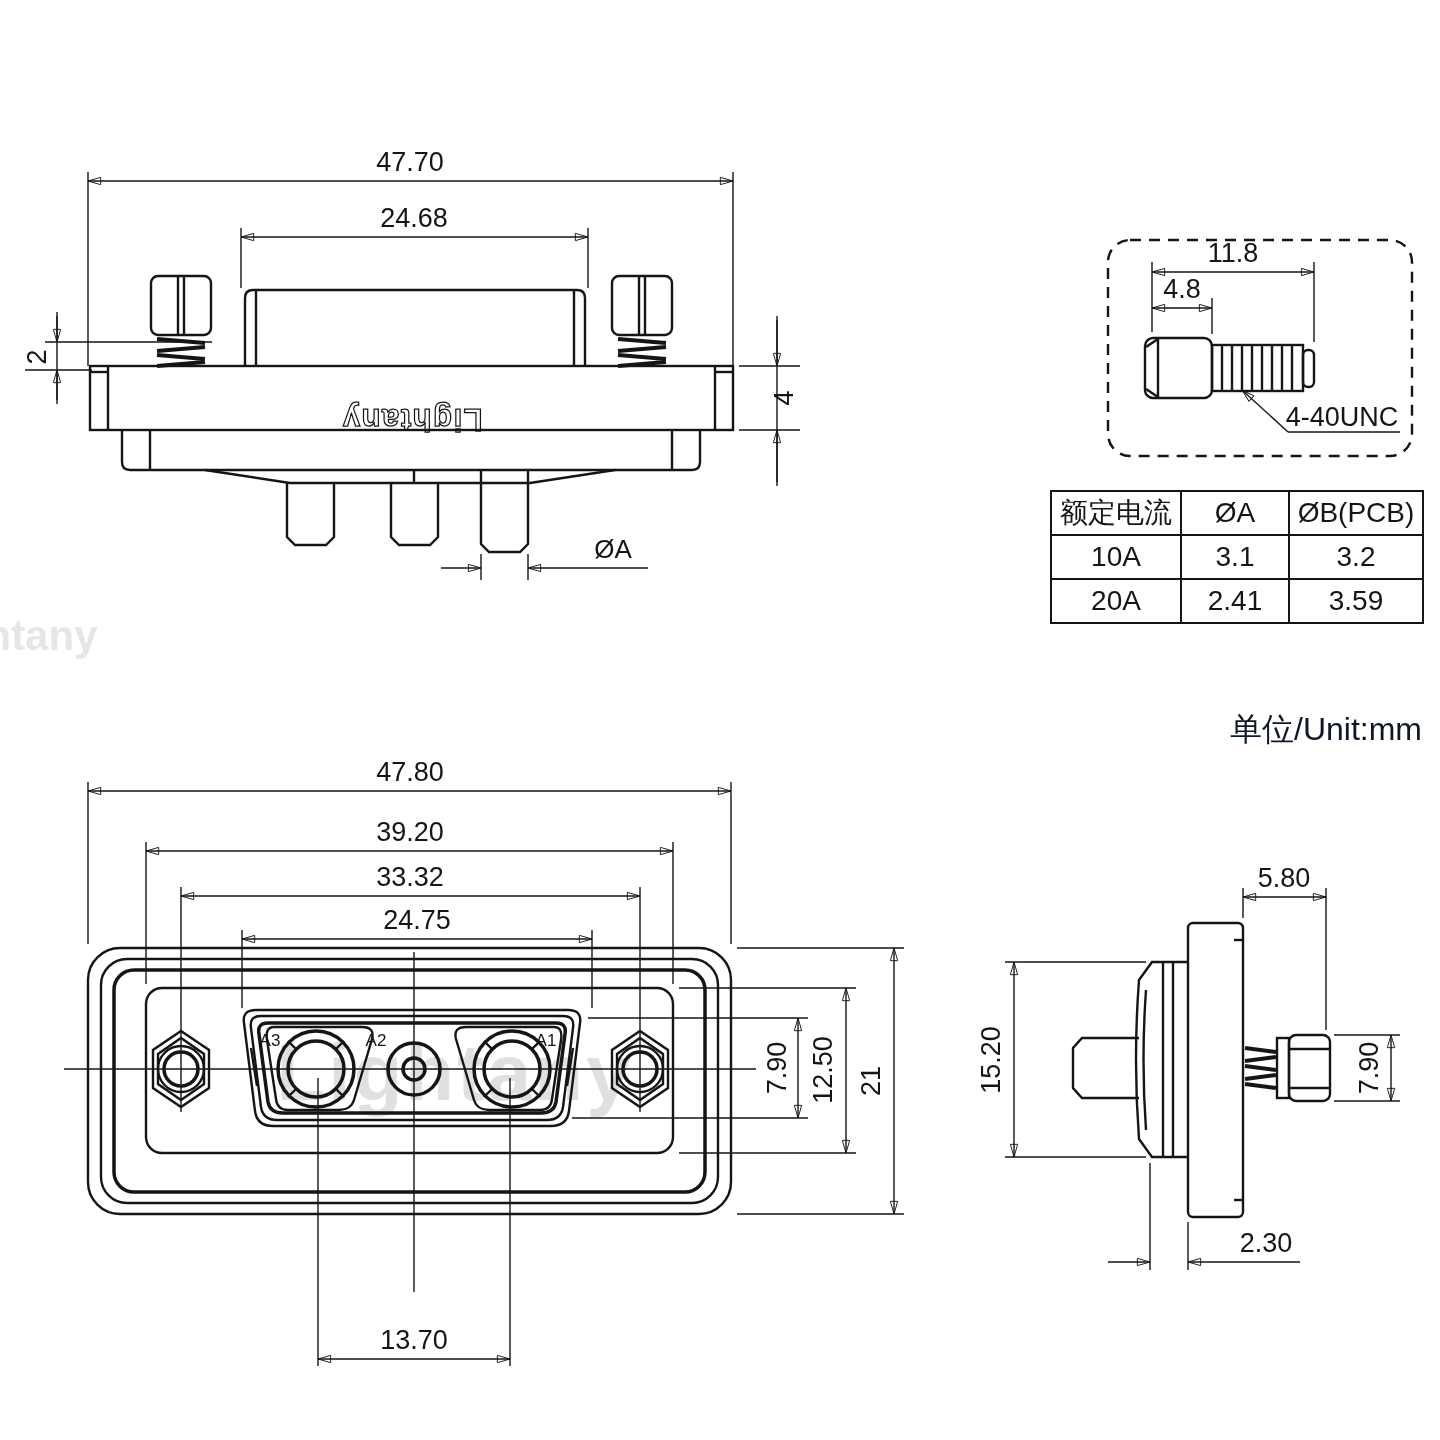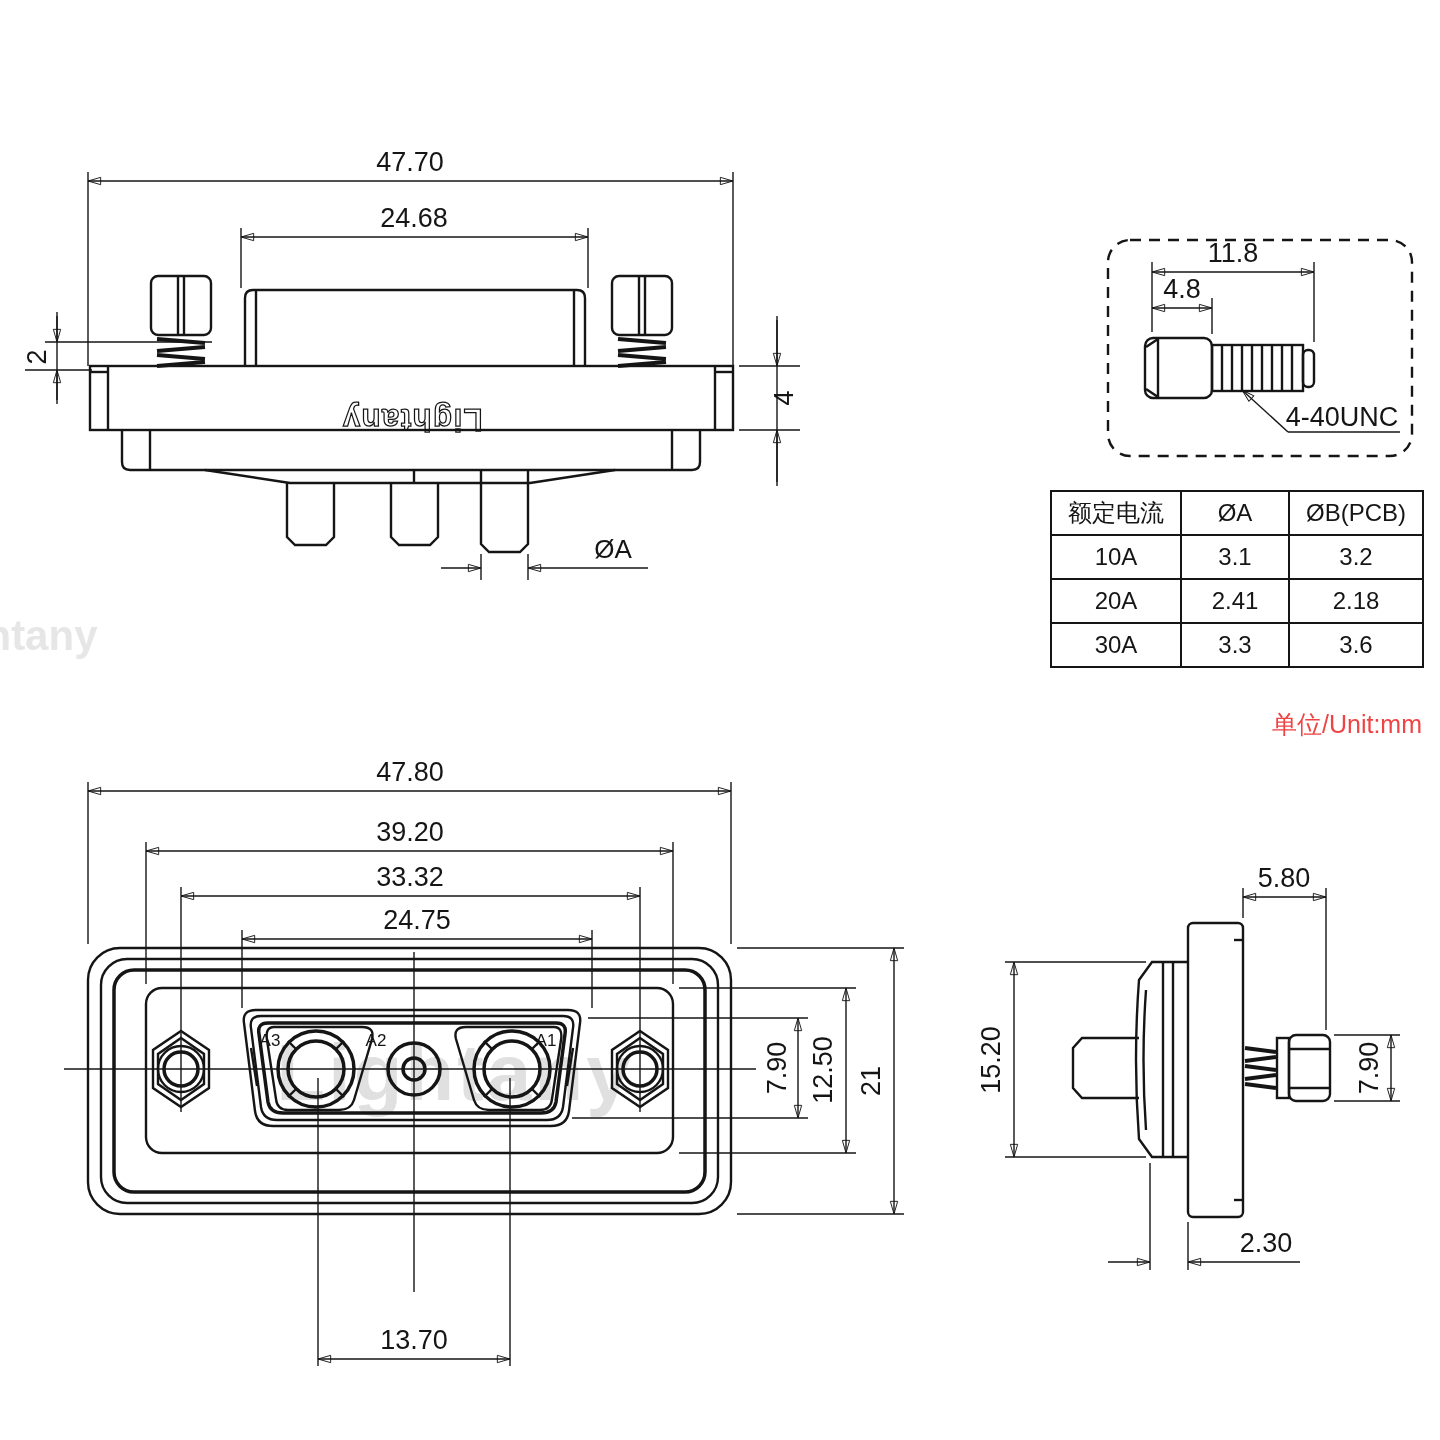--- a/index.html
+++ b/index.html
@@ -12,22 +12,22 @@
   .s3{stroke-width:3.5;}
   .s4{stroke-width:4;}
   .dash{stroke-dasharray:11 8;}
   svg text{fill:#151515;stroke:none;font-family:"Liberation Sans",sans-serif;font-size:27px;text-anchor:middle;}
   .small{font-size:17px;}
   .dia{font-size:26px;}
   .logo{font-size:31px;font-weight:700;letter-spacing:1.5px;fill:none;stroke:#151515;stroke-width:1.25;}
   .wmtext{fill:#e0e0e0;stroke:none;font-weight:700;letter-spacing:3px;font-size:80px;}
   .wmsmall{fill:#e6e6e6;stroke:none;font-weight:700;font-size:42px;}
   table.spec{position:absolute;left:1050px;top:490px;width:372px;border-collapse:collapse;table-layout:fixed;background:#fff;}
-  table.spec td{border:2.5px solid #151515;height:42px;text-align:center;vertical-align:middle;font-size:24px;color:#151515;padding:0;line-height:1;}
-  .unitnote{position:absolute;left:1050px;top:708px;width:372px;text-align:right;font-size:25px;color:#ef4444;}
+  table.spec td{border:2.5px solid #151515;height:42px;text-align:center;vertical-align:middle;font-size:28px;color:#151515;padding:0;line-height:1;}
+  .unitnote{position:absolute;left:1050px;top:708px;width:372px;text-align:right;font-size:32px;color:#0f172a;}
 </style>
 </head>
 <body>
 
 <div class="canvas">
 <svg width="1440" height="1440" viewBox="0 0 1440 1440">
   <defs>
     <marker id="arw" viewBox="-15 -5 16 10" refX="0" refY="0" markerWidth="15" markerHeight="10" orient="auto-start-reverse" markerUnits="userSpaceOnUse">
       <path d="M0,0 L-13.5,3.9 L-13.5,-3.9 Z" fill="#151515" stroke="none"></path>
     </marker>
@@ -286,23 +286,18 @@
     <td>ØB(PCB)</td>
   </tr>
   <tr>
     <td>10A</td>
     <td>3.1</td>
     <td>3.2</td>
   </tr>
   <tr>
     <td>20A</td>
     <td>2.41</td>
-    <td>2.18</td>
-  </tr>
-  <tr>
-    <td>30A</td>
-    <td>3.3</td>
-    <td>3.6</td>
+    <td>3.59</td>
   </tr>
 </tbody>
     </table>
 <div class="unitnote">单位/Unit:mm</div>
 </div>
 
 </body></html>

